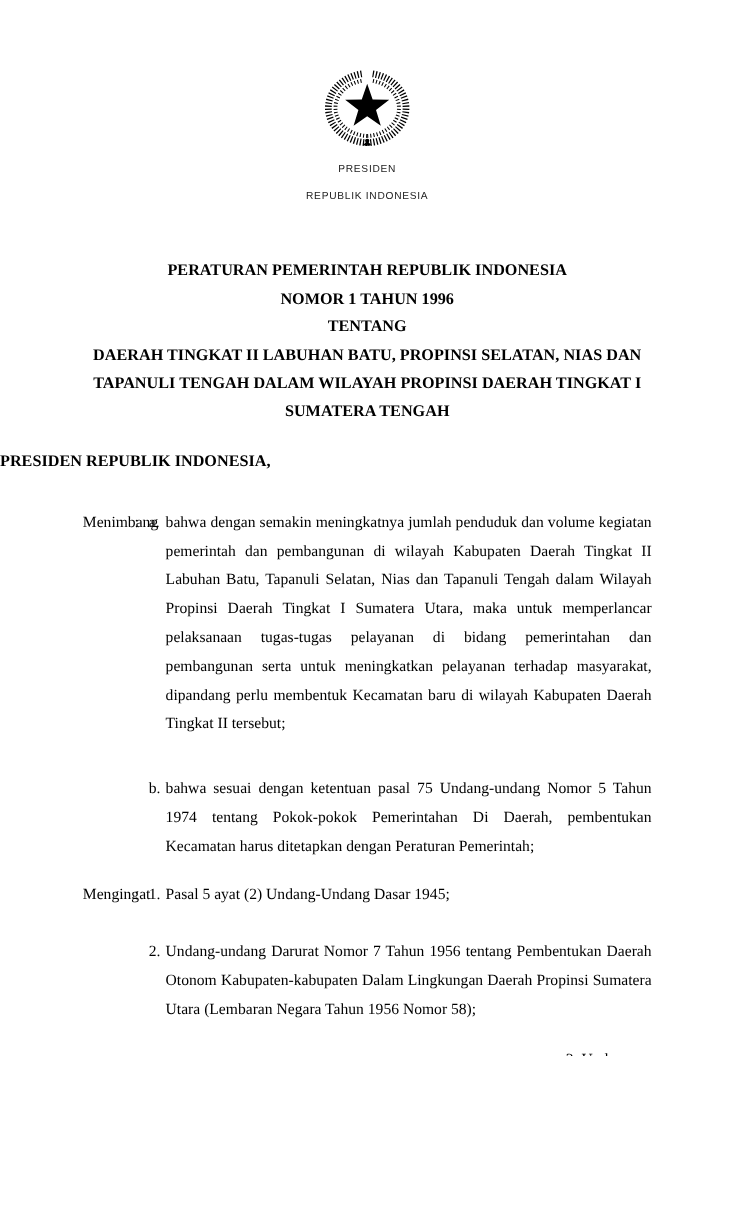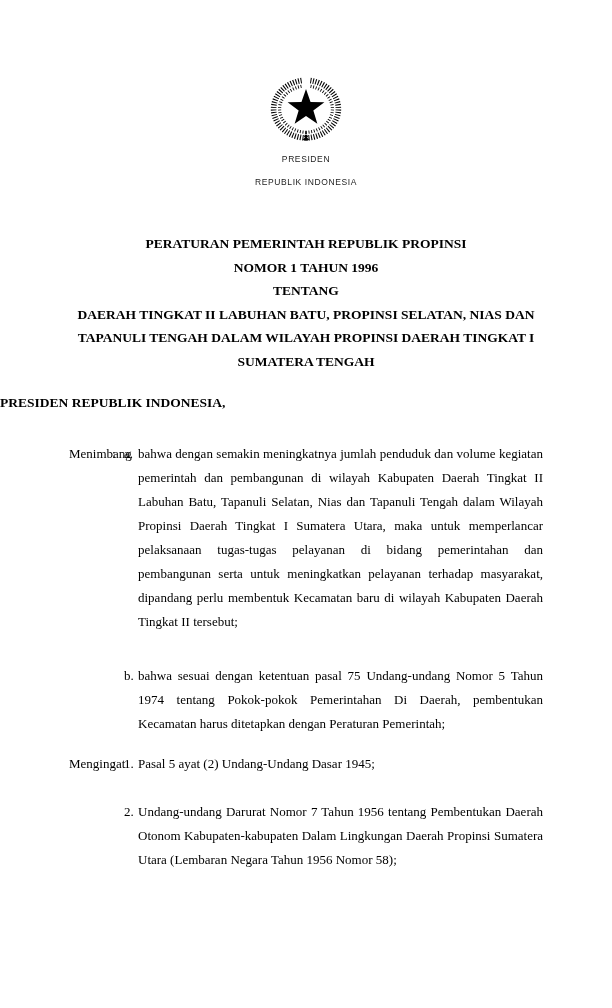--- a/index.html
+++ b/index.html
@@ -8,21 +8,21 @@
     background: #ffffff;
   }
   .page {
     position: relative;
     width: 612px;
     height: 880px;
     background: #ffffff;
     color: #000000;
     font-family: "Liberation Serif", serif;
     box-sizing: border-box;
-    padding-top: 72px;
+    padding-top: 53px;
     overflow: hidden;
   }
   
   .letterhead {
     text-align: center;
   }
   .emblem {
     display: block;
     margin: 0 auto;
     width: 92px;
@@ -111,21 +111,21 @@
       <g fill="#000000">
         <circle cx="50" cy="80" r="2.2"></circle>
         <path d="M 46 84 l 3.2 -3 l 1.6 0 l 3.2 3 l -2.2 1.4 l -1.8 -1.6 l -1.8 1.6 z"></path>
       </g>
     </svg>
     <div class="org-line first">PRESIDEN</div>
     <div class="org-line">REPUBLIK INDONESIA</div>
   </header>
 
   <section class="title-block">
-    <div class="title-line">PERATURAN PEMERINTAH REPUBLIK PROPINSI</div>
+    <div class="title-line">PERATURAN PEMERINTAH REPUBLIK INDONESIA</div>
     <div class="title-line">NOMOR 1 TAHUN 1996</div>
     <div class="title-line">TENTANG</div>
     <div class="title-line">DAERAH TINGKAT II LABUHAN BATU, PROPINSI SELATAN, NIAS DAN</div>
     <div class="title-line">TAPANULI TENGAH DALAM WILAYAH PROPINSI DAERAH TINGKAT I</div>
     <div class="title-line">SUMATERA TENGAH</div>
   </section>
 
   <div class="preamble-heading">PRESIDEN REPUBLIK INDONESIA,</div>
 
   <section class="clause menimbang">

